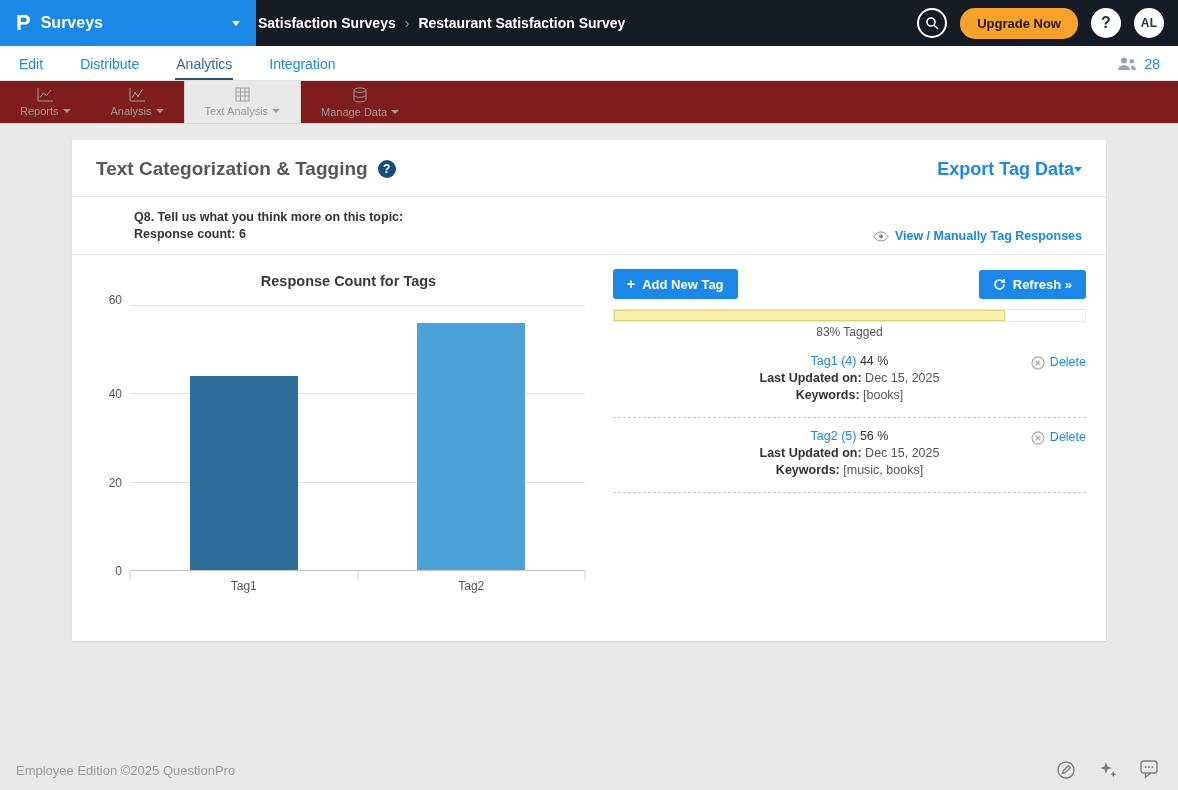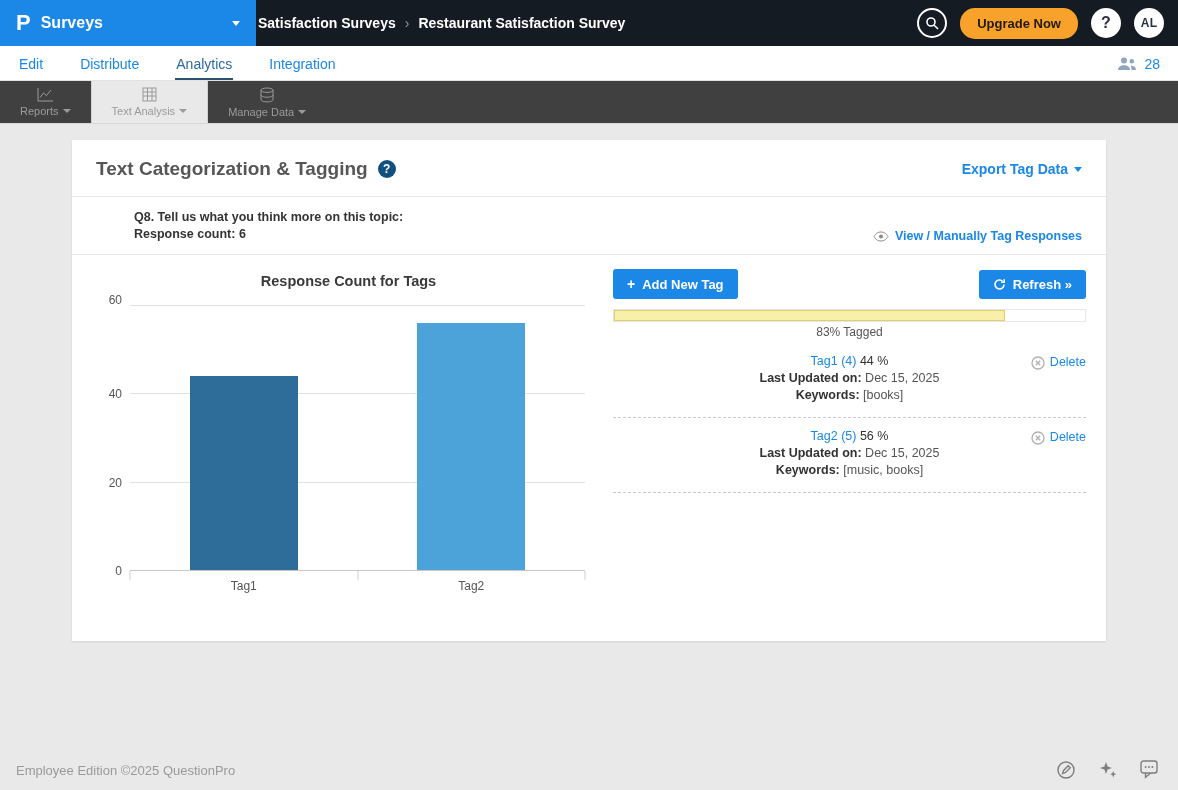--- a/index.html
+++ b/index.html
@@ -25,32 +25,32 @@
   .round-white { width:30px; height:30px; border-radius:50%; background:#fff; color:#273240; display:flex; align-items:center; justify-content:center; font-weight:700; cursor:pointer; border:none; font-family:inherit; }
   .help-btn { font-size:16px; }
   .avatar { font-size:12px; letter-spacing:.3px; }
   
   .tabs-row { height:34px; background:#fff; display:flex; align-items:flex-end; padding:0 18px; flex-shrink:0; }
   .tab { font-size:14px; color:#1b87e6; margin-right:35px; padding:4px 1px 8px; cursor:pointer; }
   .tab.active { color:#2d6a9f; border-bottom:2px solid #2d5170; padding-bottom:6px; }
   .tabs-right { margin-left:auto; display:flex; align-items:center; gap:7px; padding-bottom:8px; }
   .resp-count { color:#1b87e6; font-size:14px; }
   
-  .toolbar { height:44px; background:#404040; border-top:1px solid #e3e3e3; border-bottom:1px solid #d8d8d8; display:flex; flex-shrink:0; }
+  .toolbar { height:44px; background:#7f1d1d; border-top:1px solid #e3e3e3; border-bottom:1px solid #d8d8d8; display:flex; flex-shrink:0; }
   .tool { padding:0 20px; display:flex; flex-direction:column; align-items:center; justify-content:center; gap:3px; color:#9b9b9b; font-size:11px; cursor:pointer; }
   .tool.active { background:#e9e9e9; border-left:1px solid #d2d2d2; border-right:1px solid #d2d2d2; }
   .tool-label { display:flex; align-items:center; gap:4px; }
   .tool .caret { border-top-width:4px; }
   
   .page-content { flex:1; padding:16px 0 0 72px; }
   .card { width:1034px; background:#fff; box-shadow:0 1px 2px rgba(0,0,0,.1); }
   .card-header { display:flex; align-items:center; padding:18px 24px 16px; }
   .card-title { font-size:19px; color:#565656; }
   .help-icon { width:18px; height:18px; border-radius:50%; background:#11507e; color:#fff; font-size:12px; font-weight:700; display:inline-flex; align-items:center; justify-content:center; margin-left:10px; cursor:pointer; }
-  .export-link { margin-left:auto; color:#1b87e6; font-size:14px; font-weight:600; display:flex; gap:6px; align-items:center; cursor:pointer; }
+  .export-link { margin-left:auto; color:#1b87e6; font-size:18px; font-weight:600; display:flex; align-items:center; cursor:pointer; }
   .divider { border-top:1px solid #e6e6e6; }
   .question-row { display:flex; padding:12px 24px 11px;margin-left:38px; }
   .q-left { font-size:12.5px; color:#333; font-weight:700; line-height:17px; }
   .view-link { margin-left:auto; display:flex; align-items:center; gap:6px; color:#1b87e6; font-weight:700; font-size:12.5px; align-self:flex-end; cursor:pointer; }
   .card-body { display:flex; padding:14px 20px 48px 24px; }
   
   .chart-col { width:505px; }
   .chart-title { text-align:center; font-size:14.5px; font-weight:700; color:#3a3a3a; margin:4px 0 16px; }
   .plot { position:relative; width:455px; height:266px; margin-left:34px; }
   .gridline { position:absolute; left:0; right:0; height:1px; background:#e2e2e2; }
@@ -129,20 +129,34 @@
 <div class="toolbar">
   <div class="tool">
     <span style="display:inline-flex;">
       <svg width="17" height="15" viewBox="0 0 17 15" fill="none" stroke="currentColor">
           <path d="M1 1v13h15"></path>
           <path d="M3 10.5l3.5-4.5 3 2.5L14 3"></path>
         </svg>
     </span>
     <span class="tool-label">
         <span>Reports</span>
+        <span class="caret"></span>
+      </span>
+  </div>
+  <div class="tool">
+    <span style="display:inline-flex;">
+      <svg width="17" height="15" viewBox="0 0 17 15" fill="none" stroke="currentColor">
+          <path d="M1 1v13h15"></path>
+          <path d="M3 11l3-5 3 3 4.5-6.5"></path>
+          <circle cx="6" cy="6" r="1.1" fill="currentColor" stroke="none"></circle>
+          <circle cx="9" cy="9" r="1.1" fill="currentColor" stroke="none"></circle>
+        </svg>
+    </span>
+    <span class="tool-label">
+        <span>Analysis</span>
         <span class="caret"></span>
       </span>
   </div>
   <div class="tool active">
     <span style="display:inline-flex;">
       <svg width="15" height="15" viewBox="0 0 15 15" fill="none" stroke="currentColor">
           <rect x="1" y="1" width="13" height="13"></rect>
           <line x1="1" y1="5" x2="14" y2="5"></line>
           <line x1="1" y1="9" x2="14" y2="9"></line>
           <line x1="5.5" y1="1" x2="5.5" y2="14"></line>

